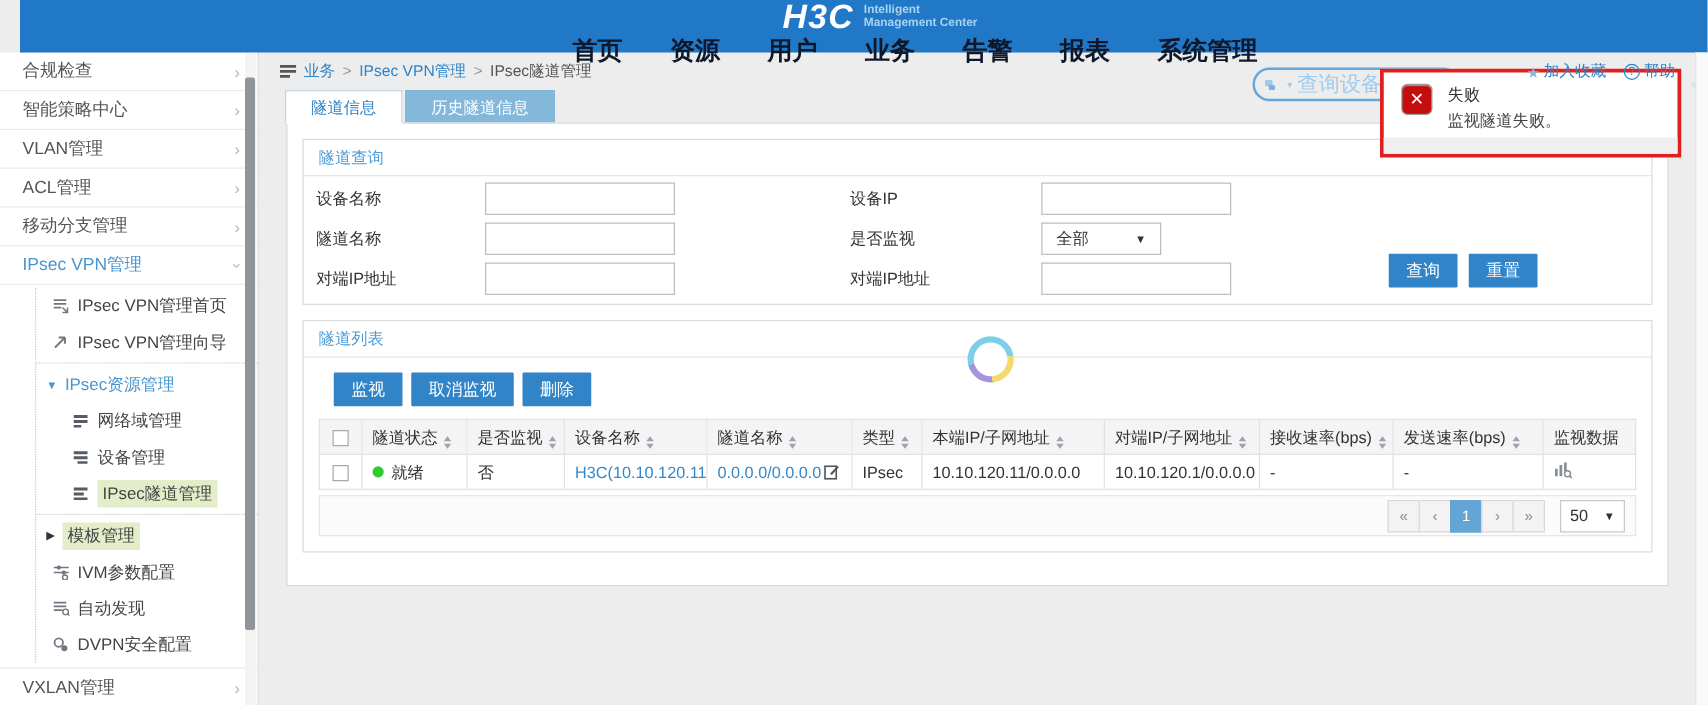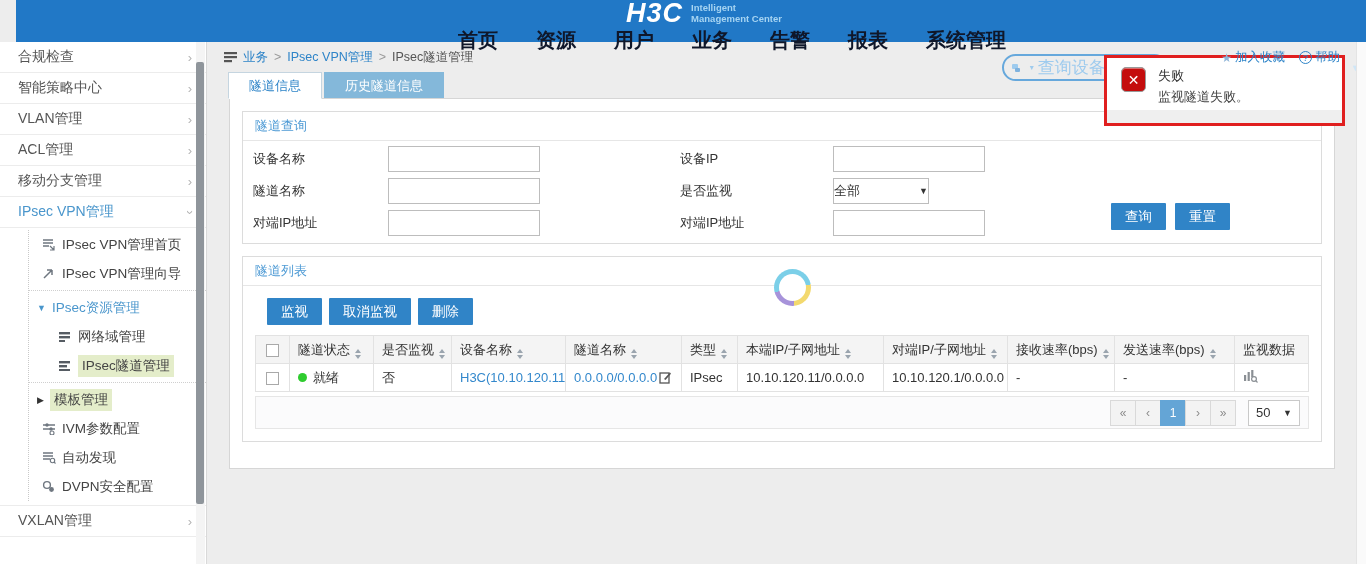--- a/index.html
+++ b/index.html
@@ -59,21 +59,21 @@
 
   .panel { border:1px solid #dcdcdc; margin:12px; position:relative; }
   .panel-hd { height:29px; display:flex; align-items:center; padding-left:12px; border-bottom:1px solid #e6e6e6; color:#4f9bd5; font-size:13px; }
   .panel-bd { padding:10px 12px 12px 12px; }
 
   .form-grid { padding:4px 0 2px 10px; }
   .form-row { display:flex; align-items:center; height:27px; margin-bottom:5px; }
   .f-label { width:135px; color:#333; }
   .f-label2 { width:153px; margin-left:140px; color:#333; }
   .t-input { width:152px; height:26px; border:1px solid #bdbdbd; background:#fff; outline:none; padding:0 6px; font-size:13px; }
-  .sel { width:96px; height:26px; border:1px solid #bdbdbd; background:#fff; display:flex; align-items:center; padding:0 0; cursor:pointer; }
+  .sel { width:96px; height:26px; border:1px solid #bdbdbd; background:#fff; display:flex; align-items:center; padding:0 11px; cursor:pointer; }
   .sel .sel-caret { margin-left:auto; font-size:9px; color:#333; }
   .q-btns { position:absolute; right:91px; bottom:13px; display:flex; gap:9px; }
   .btn { background:#3084c7; color:#fff; border:none; height:27px; padding:0 14px; font-size:13.5px; cursor:pointer; border-radius:1px; font-family:inherit; }
 
   .toolbar { display:flex; gap:7px; padding:2px 0 10px 12px; }
 
   table.grid { border-collapse:collapse; width:100%; table-layout:fixed; }
   table.grid th, table.grid td { border:1px solid #e2e2e2; height:28px; padding:0 8px; text-align:left; font-weight:normal; font-size:13px; white-space:nowrap; overflow:hidden; }
   table.grid th { background:#f4f4f4; color:#333; }
   .sort { display:inline-flex; flex-direction:column; gap:2px; margin-left:5px; vertical-align:1px; }
@@ -227,20 +227,30 @@
       </div>
       <div class="sb-sub-item lvl2" style="padding-left:28px;">
         <span class="mini-ic">
           <svg width="13" height="12" viewBox="0 0 13 12">
               <rect x="1" y="1" width="11" height="2.4" fill="#565c63"></rect>
               <rect x="1" y="5" width="11" height="2.4" fill="#565c63"></rect>
               <rect x="1" y="9" width="6" height="2" fill="#565c63"></rect>
             </svg>
         </span>
         <span>网络域管理</span>
+      </div>
+      <div class="sb-sub-item lvl2" style="padding-left:28px;">
+        <span class="mini-ic">
+          <svg width="13" height="12" viewBox="0 0 13 12">
+              <rect x="1" y="1" width="11" height="2.4" fill="#565c63"></rect>
+              <rect x="1" y="5" width="11" height="2.4" fill="#565c63"></rect>
+              <rect x="4" y="9" width="8" height="2" fill="#565c63"></rect>
+            </svg>
+        </span>
+        <span>设备管理</span>
       </div>
       <div class="sb-sub-item lvl2" style="padding-left:28px;">
         <span class="mini-ic">
           <svg width="13" height="12" viewBox="0 0 13 12">
               <rect x="1" y="1" width="11" height="2.4" fill="#565c63"></rect>
               <rect x="1" y="5" width="8" height="2.4" fill="#565c63"></rect>
               <rect x="1" y="9" width="11" height="2" fill="#565c63"></rect>
             </svg>
         </span>
         <span class="hl">IPsec隧道管理</span>

